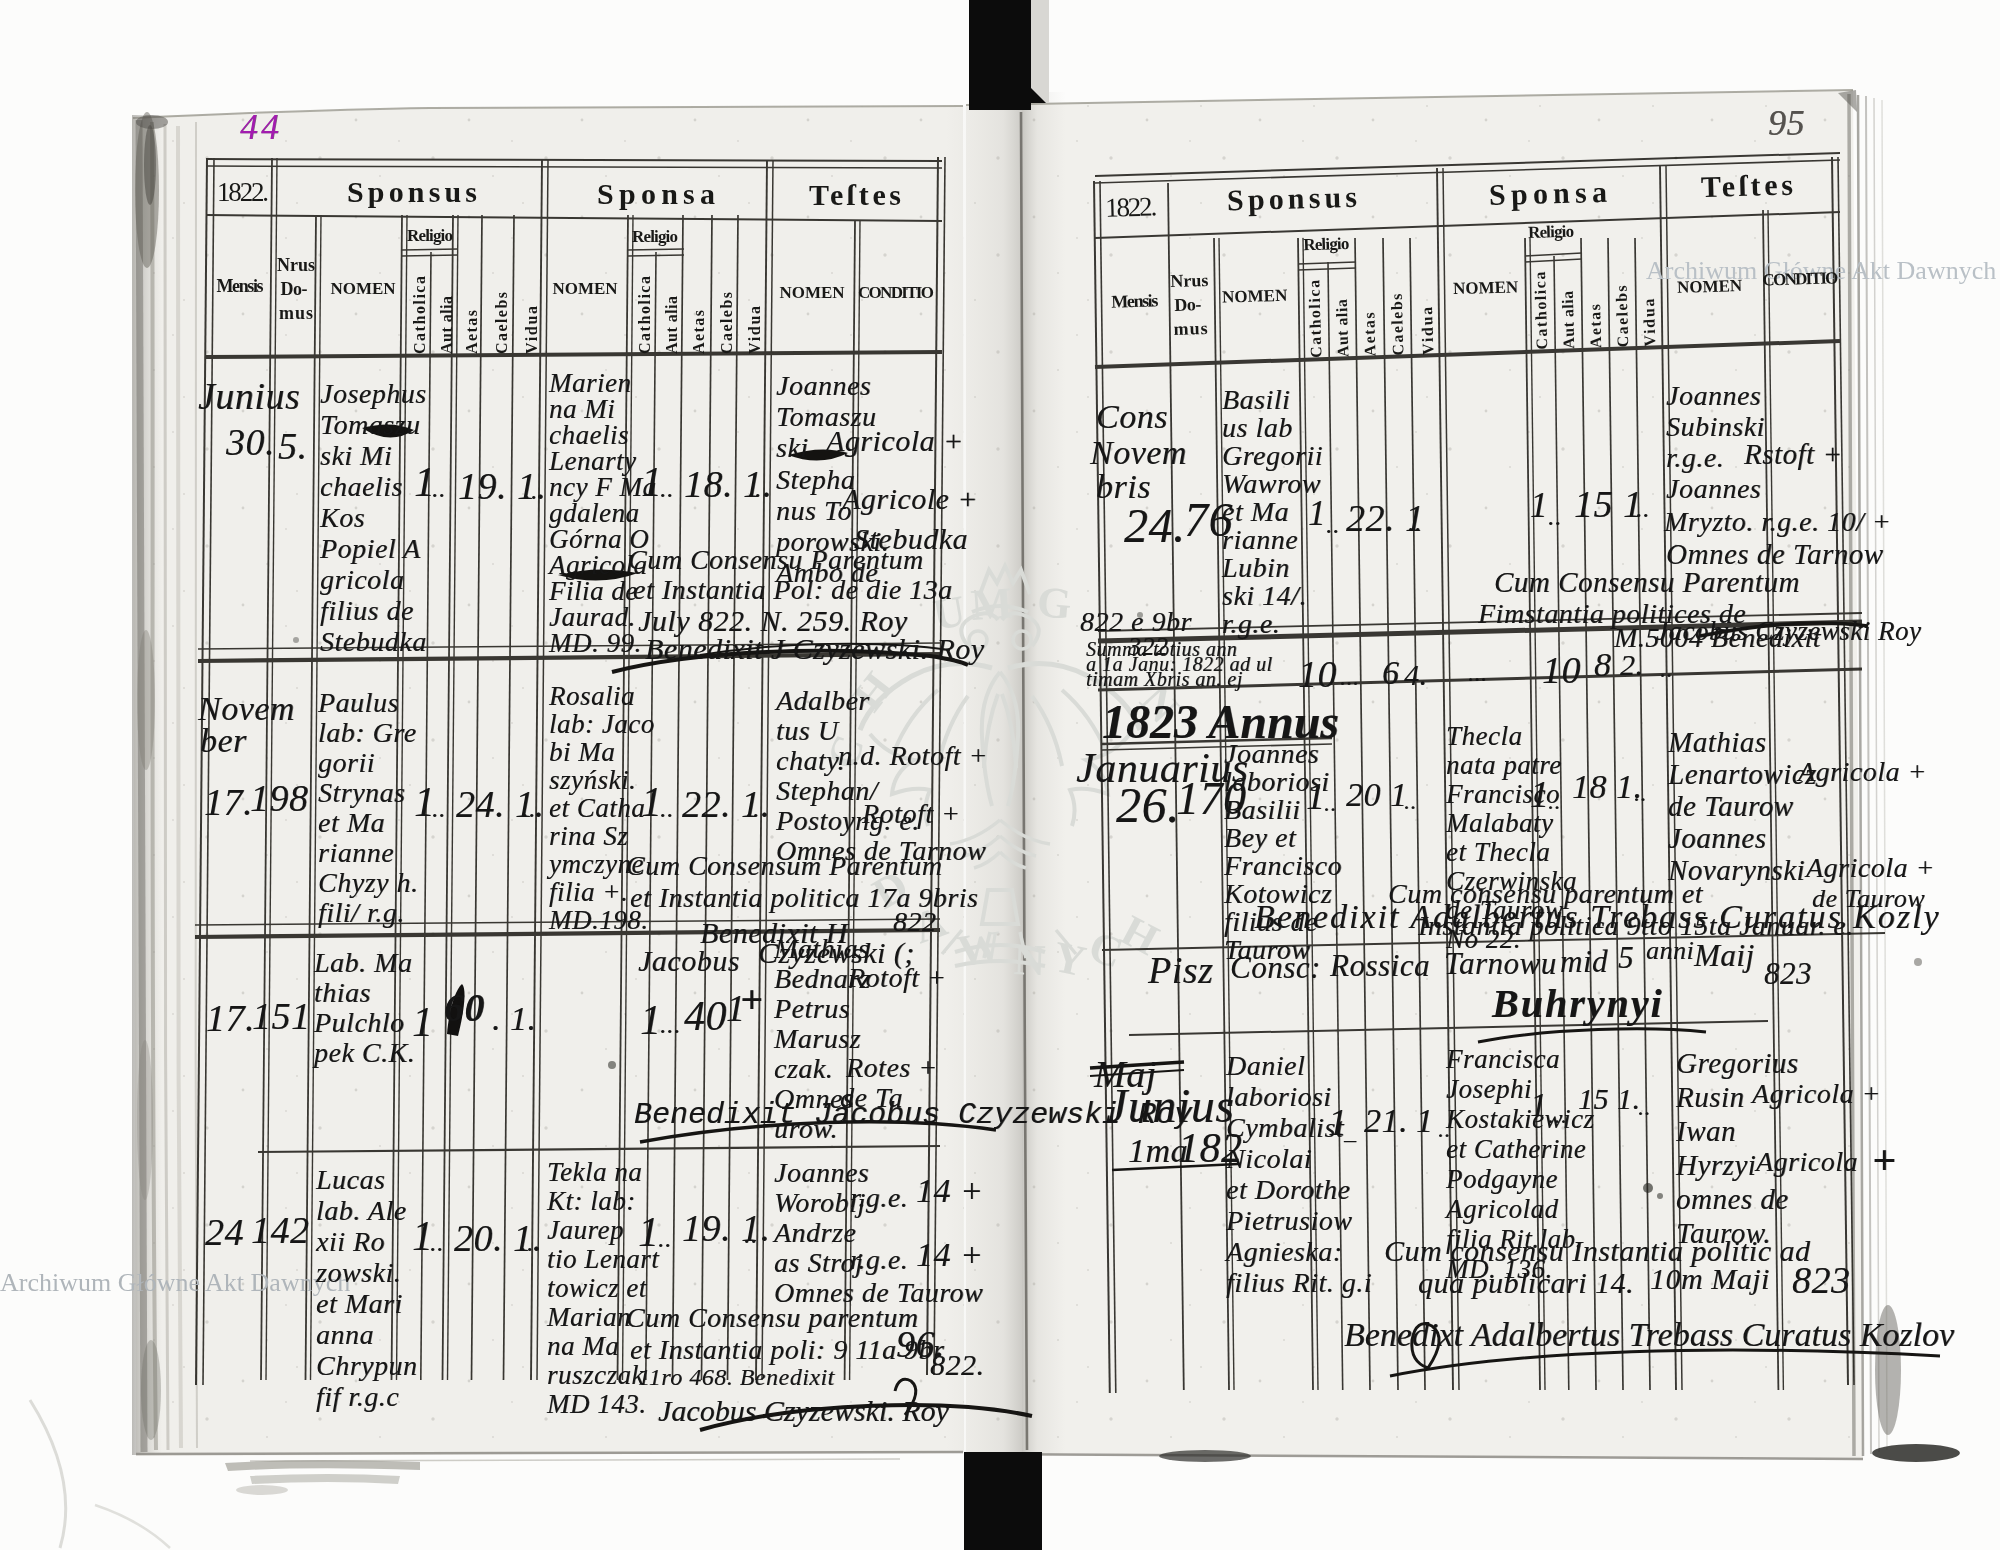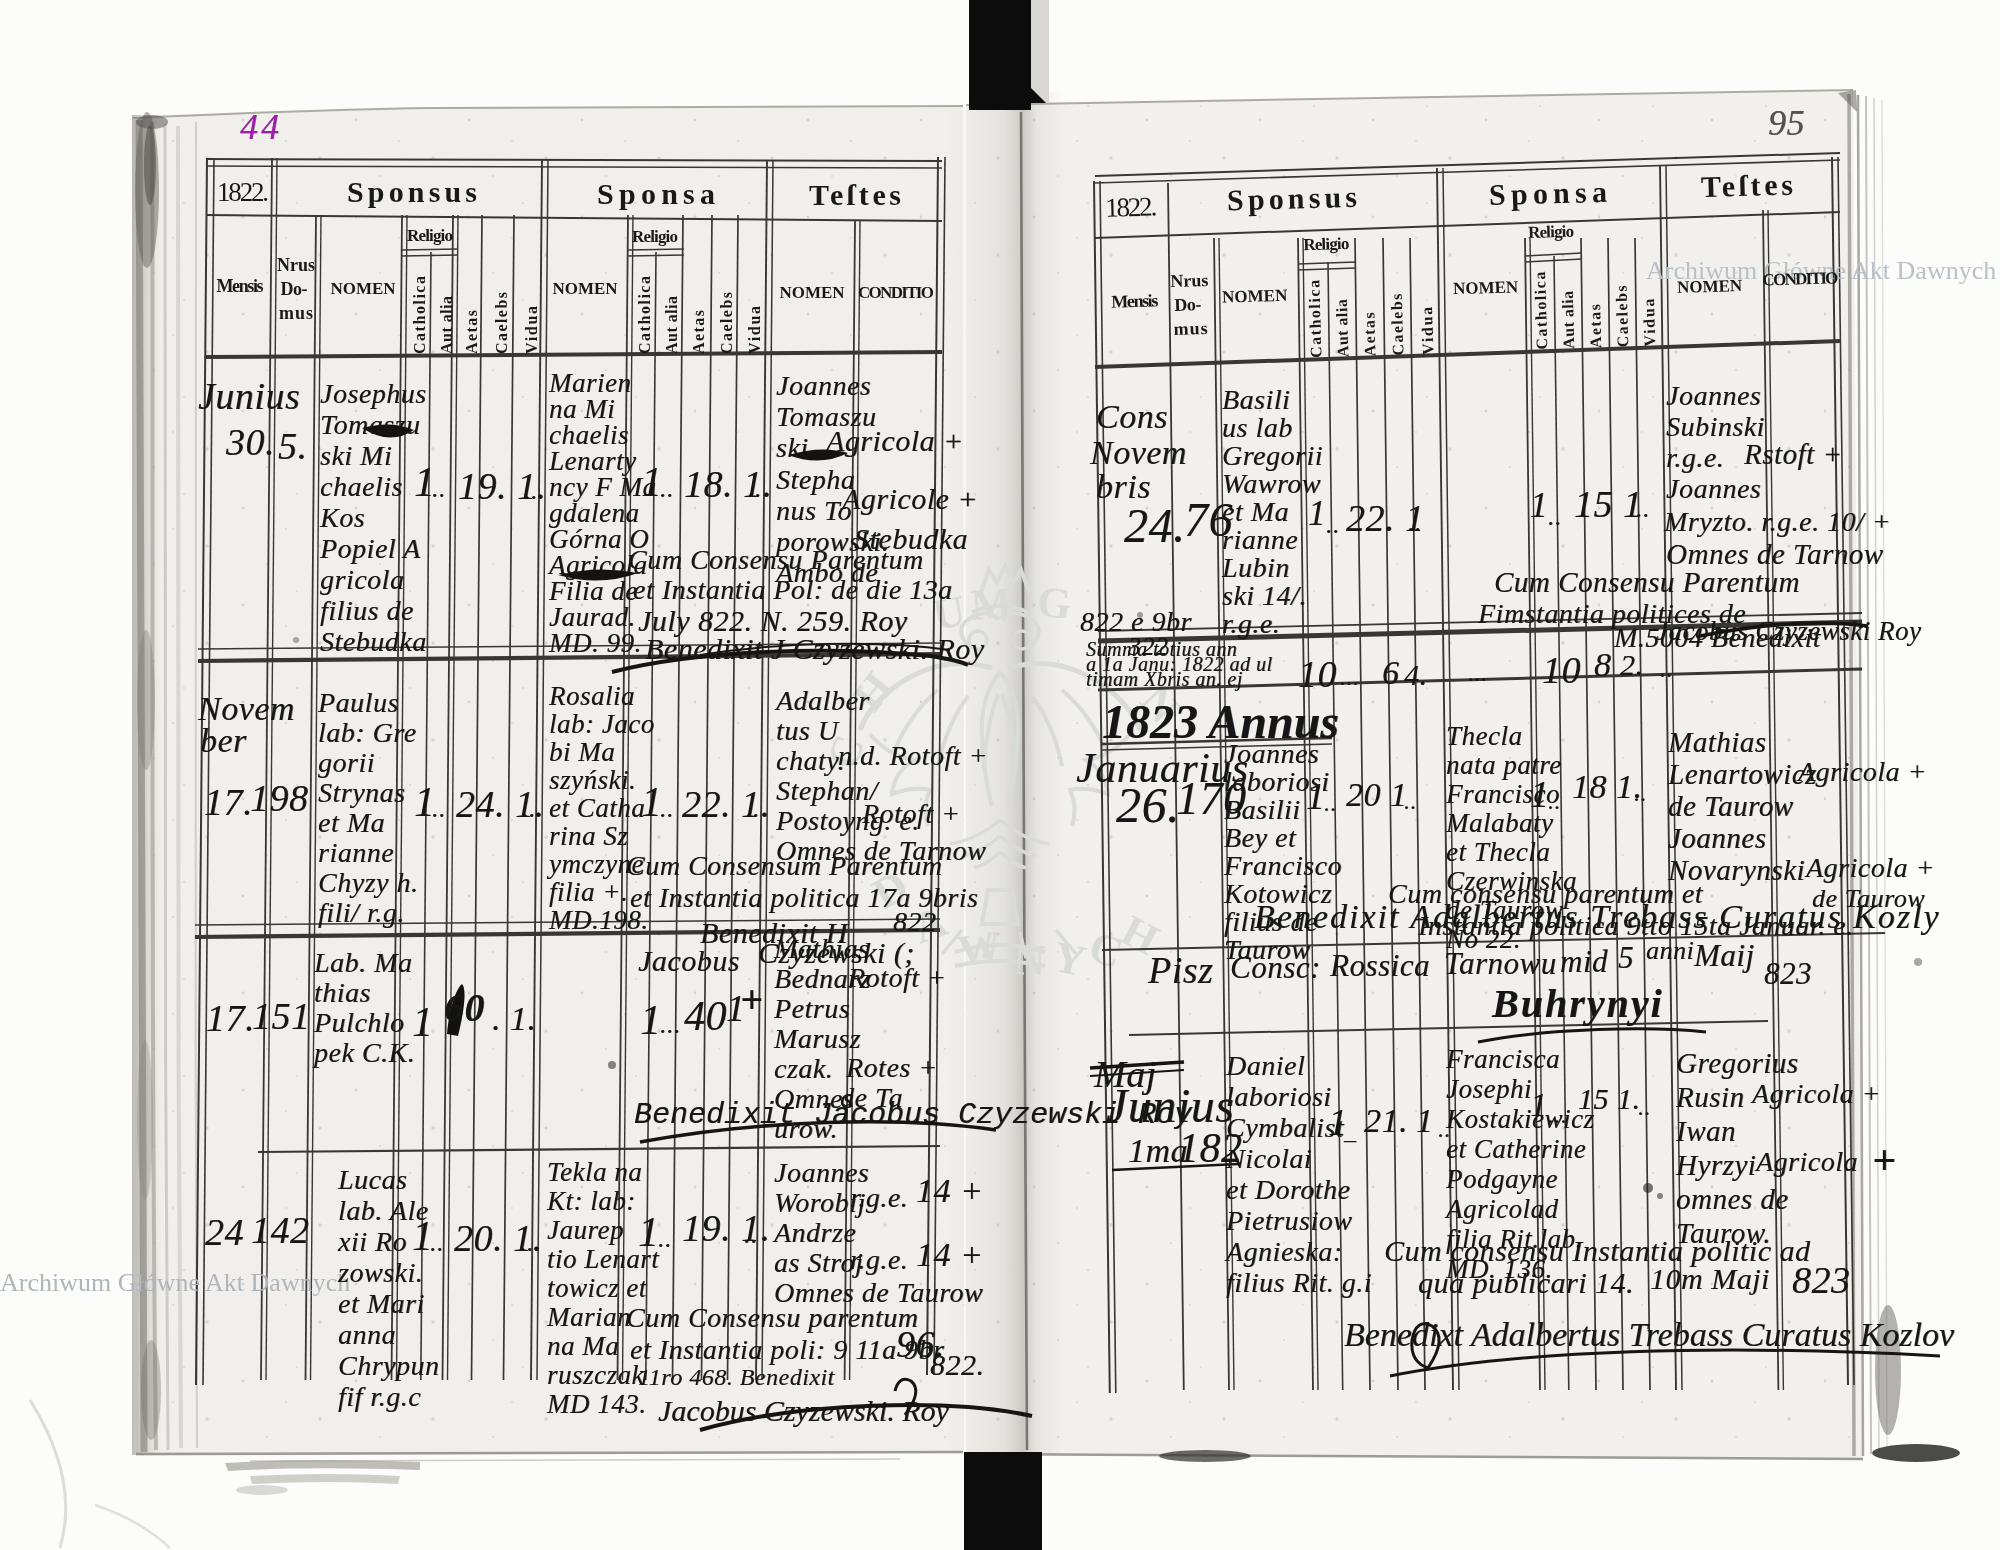--- a/index.html
+++ b/index.html
@@ -523,21 +523,21 @@
 <span class="hw" style="left:848px;top:962px;font-size:28px;">Rotoft +</span>
 <span class="hw" style="left:846px;top:1052px;font-size:28px;">Rotes +</span>
 <span class="hw" style="left:840px;top:1082px;font-size:28px;">de Ta</span>
 
 <span class="hw" style="left:634px;top:1098px;font-size:30px;letter-spacing:0px;font-family:Liberation Mono, monospace;">Benedixit Jacobus Czyzewski Roy</span>
 
 <span class="hw" style="left:205px;top:1210px;font-size:38px;">24</span>
 
 <span class="hw" style="left:251px;top:1208px;font-size:38px;">142</span>
 
-<div class="bk" style="left:316px;top:1164px;font-size:28px;line-height:31px;margin-left:22px;">
+<div class="bk" style="left:316px;top:1164px;font-size:28px;line-height:31px;">
 <div>Lucas</div>
 <div>lab. Ale</div>
 <div>xii Ro</div>
 <div>zowski.</div>
 <div>et Mari</div>
 <div>anna</div>
 <div>Chrypun</div>
 <div>fif r.g.c</div>
 </div>
 

